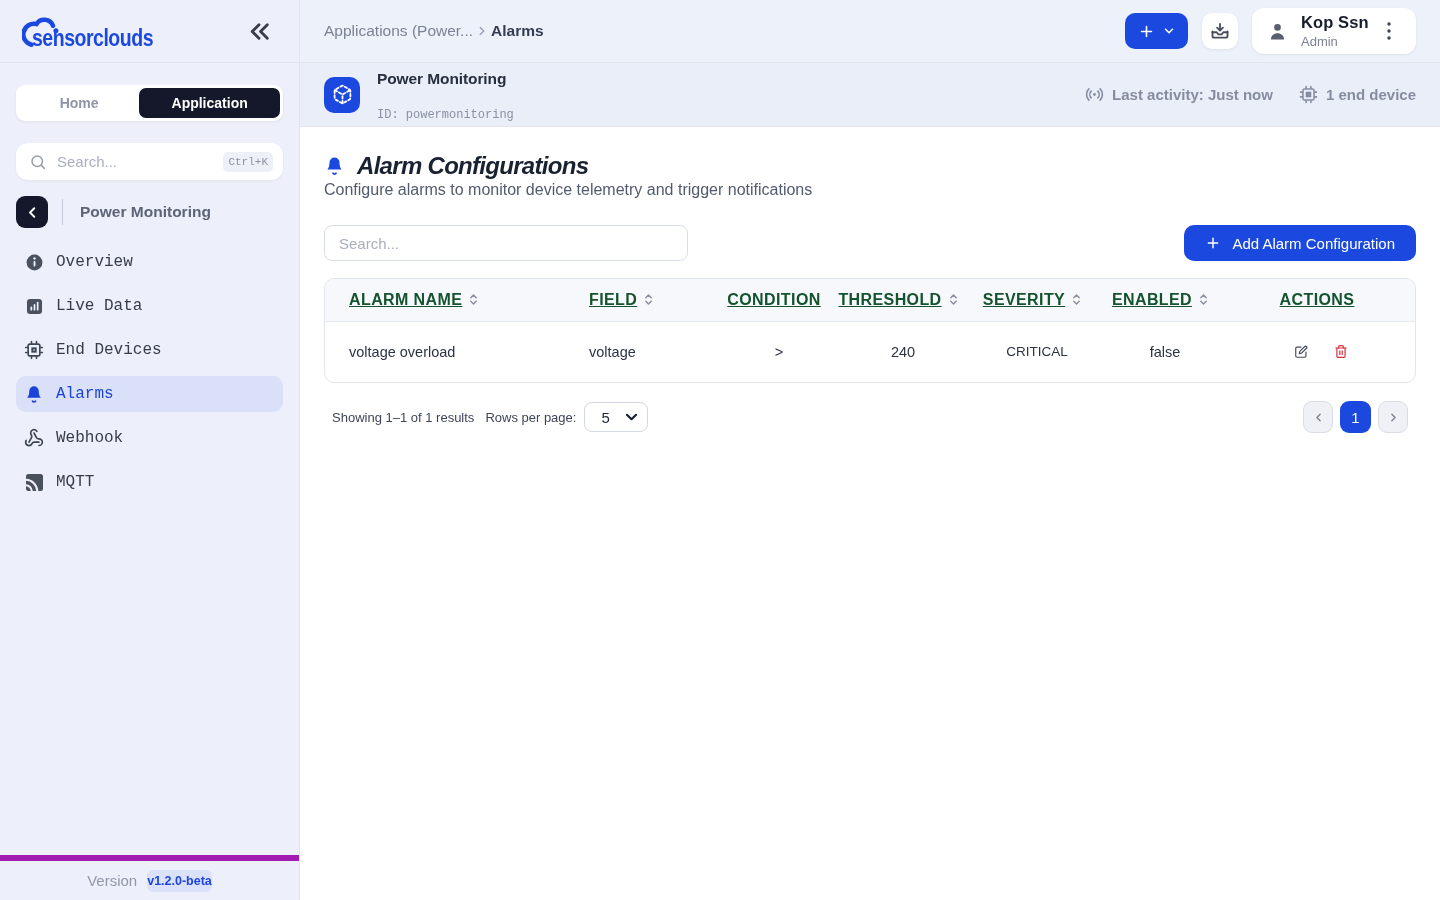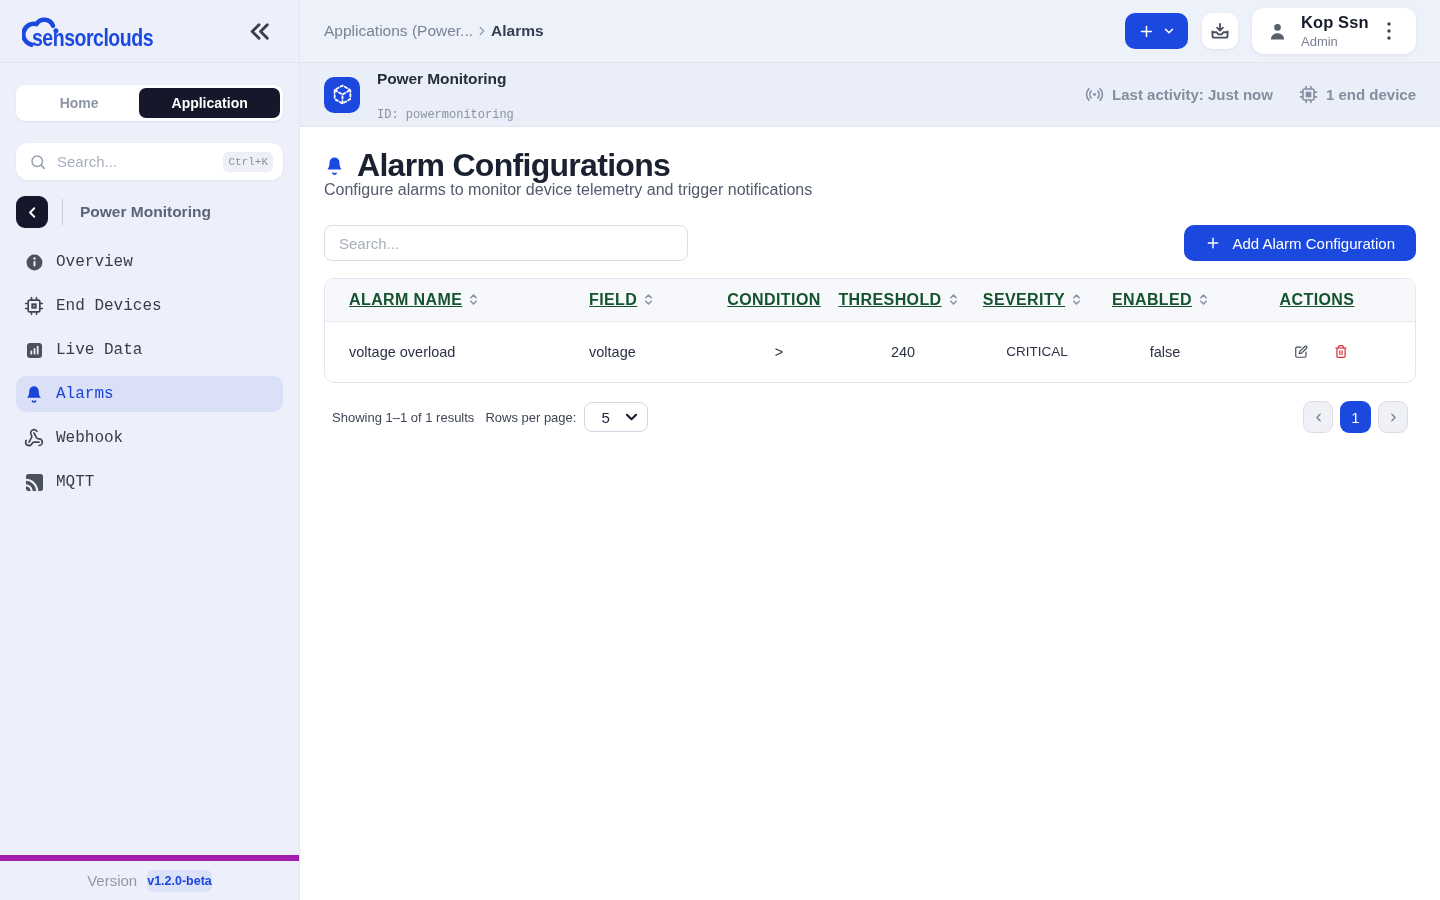--- a/index.html
+++ b/index.html
@@ -46,21 +46,21 @@
 .strip { height:64px; min-height:64px; background:#eaeef8; border-bottom:1px solid #e2e5f0; display:flex; align-items:center; padding:0 24px; }
 .app-ic { width:36px; height:36px; background:#1b49e0; border-radius:10px; display:flex; align-items:center; justify-content:center; }
 .strip-texts { margin-left:17px; margin-top:3px; }
 .strip-title { font-size:15.5px; font-weight:bold; color:#272e3e; letter-spacing:-0.1px; }
 .strip-id { font-family:"Liberation Mono",monospace; font-size:12px; color:#8b91a3; margin-top:20px; }
 .strip-meta { margin-left:auto; display:flex; align-items:center; gap:26px; color:#878da0; font-size:15px; }
 .meta-item { display:flex; align-items:center; gap:8px;font-weight:bold; }
 
 .content { padding:26px 24px 0; background:#fff; flex:1; }
 .head-row { display:flex; align-items:center; gap:12px; }
-.head-row h1 { font-size:32px; line-height:25px; font-weight:bold; color:#1a2130; letter-spacing:-0.7px; }
+.head-row h1 { font-size:24px; line-height:25px; font-weight:bold; color:#1a2130; letter-spacing:-0.7px;font-style:italic; }
 .subtitle { margin-top:4px; font-size:16px; line-height:16px; color:#525a6d; }
 .toolbar { margin-top:27px; display:flex; align-items:center; }
 .tsearch { width:364px; height:36px; background:#fff; border:1px solid #d9dde9; border-radius:8px; display:flex; align-items:center; padding:0 14px; font-size:15px; color:#a9aebd; }
 .btn-primary { margin-left:auto; height:36px; background:#1b49e0; border-radius:10px; color:#fff; font-size:15px; display:flex; align-items:center; gap:11px; padding:8px 21px; }
 
 .table-card { margin-top:17px; background:#fff; border:1px solid #e2e5ef; border-radius:10px; overflow:hidden; }
 table { width:100%; border-collapse:collapse; table-layout:fixed; }
 thead tr { background:#f7f8fc; height:42px; border-bottom:1px solid #e7eaf2; }
 th { font-size:16px; font-weight:bold; color:#14532d; letter-spacing:0.4px;text-decoration:underline; }
 th .thwrap { display:flex; align-items:center; gap:7px; }
@@ -118,32 +118,32 @@
     </div>
     <nav class="nav">
       <div class="nav-item"><span class="ic">
         <svg width="19" height="19" viewBox="0 0 24 24">
               <circle cx="12" cy="12" r="10" fill="#4b515f"></circle>
               <rect x="10.8" y="10" width="2.4" height="7" rx="1.2" fill="#edf0fa"></rect>
               <circle cx="12" cy="7" r="1.5" fill="#edf0fa"></circle>
             </svg>
       </span>Overview</div>
       <div class="nav-item"><span class="ic">
+        <svg width="19" height="19" viewBox="0 0 24 24">
+              <rect x="2.5" y="2.5" width="19" height="19" rx="4" fill="#4b515f"></rect>
+              <path d="M8 16v-3M12 16v-6M16 16v-9" stroke="#edf0fa" stroke-width="2.2" stroke-linecap="round"></path>
+            </svg>
+      </span>Live Data</div>
+      <div class="nav-item"><span class="ic">
         <svg width="20" height="20" viewBox="0 0 24 24" fill="none" stroke="#3f4654" stroke-width="2">
               <rect x="5" y="5" width="14" height="14" rx="2"></rect>
               <rect x="10" y="10" width="4" height="4" stroke-width="2.4"></rect>
               <path d="M9 2v2M15 2v2M9 20v2M15 20v2M2 9h2M2 15h2M20 9h2M20 15h2" stroke-linecap="round"></path>
             </svg>
       </span>End Devices</div>
-      <div class="nav-item"><span class="ic">
-        <svg width="19" height="19" viewBox="0 0 24 24">
-              <rect x="2.5" y="2.5" width="19" height="19" rx="4" fill="#4b515f"></rect>
-              <path d="M8 16v-3M12 16v-6M16 16v-9" stroke="#edf0fa" stroke-width="2.2" stroke-linecap="round"></path>
-            </svg>
-      </span>Live Data</div>
       <div class="nav-item active"><span class="ic">
         <svg width="20" height="20" viewBox="0 0 24 24">
               <path d="M6.3 8.5a5.7 5.7 0 0 1 11.4 0c0 6.2 2.6 8 2.6 8H3.7s2.6-1.8 2.6-8" fill="#1c43d8"></path>
               <path d="M10.2 20.5a2 2 0 0 0 3.6 0" fill="none" stroke="#1c43d8" stroke-width="2" stroke-linecap="round"></path>
             </svg>
       </span>Alarms</div>
       <div class="nav-item"><span class="ic">
         <svg width="20" height="20" viewBox="0 0 24 24" fill="none" stroke="#3f4654" stroke-width="2" stroke-linecap="round" stroke-linejoin="round">
               <path d="M18 16.98h-5.99c-1.1 0-1.95.94-2.48 1.9A4 4 0 0 1 2 17c.01-.7.2-1.4.57-2"></path>
               <path d="m6 17 3.13-5.78c.53-.97.1-2.18-.5-3.1a4 4 0 1 1 6.89-4.06"></path>

